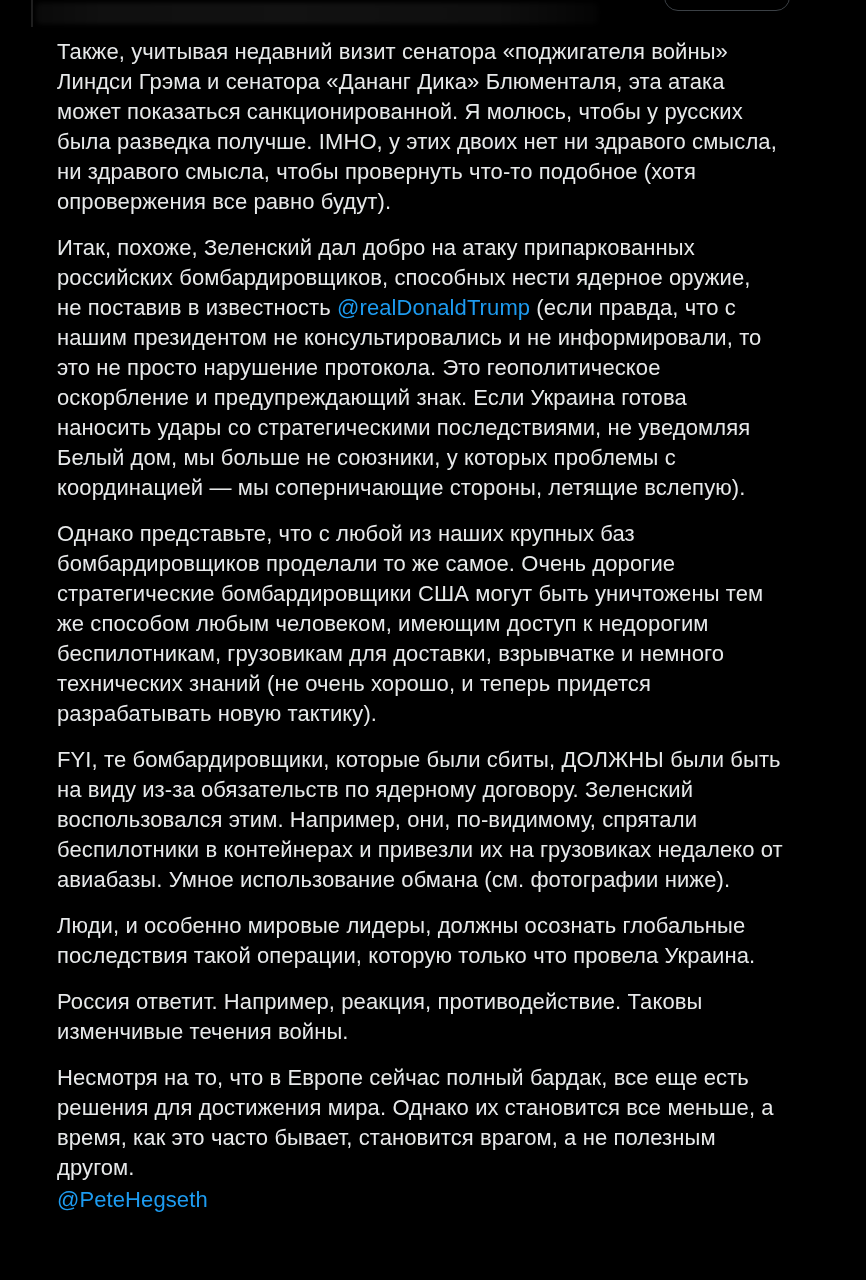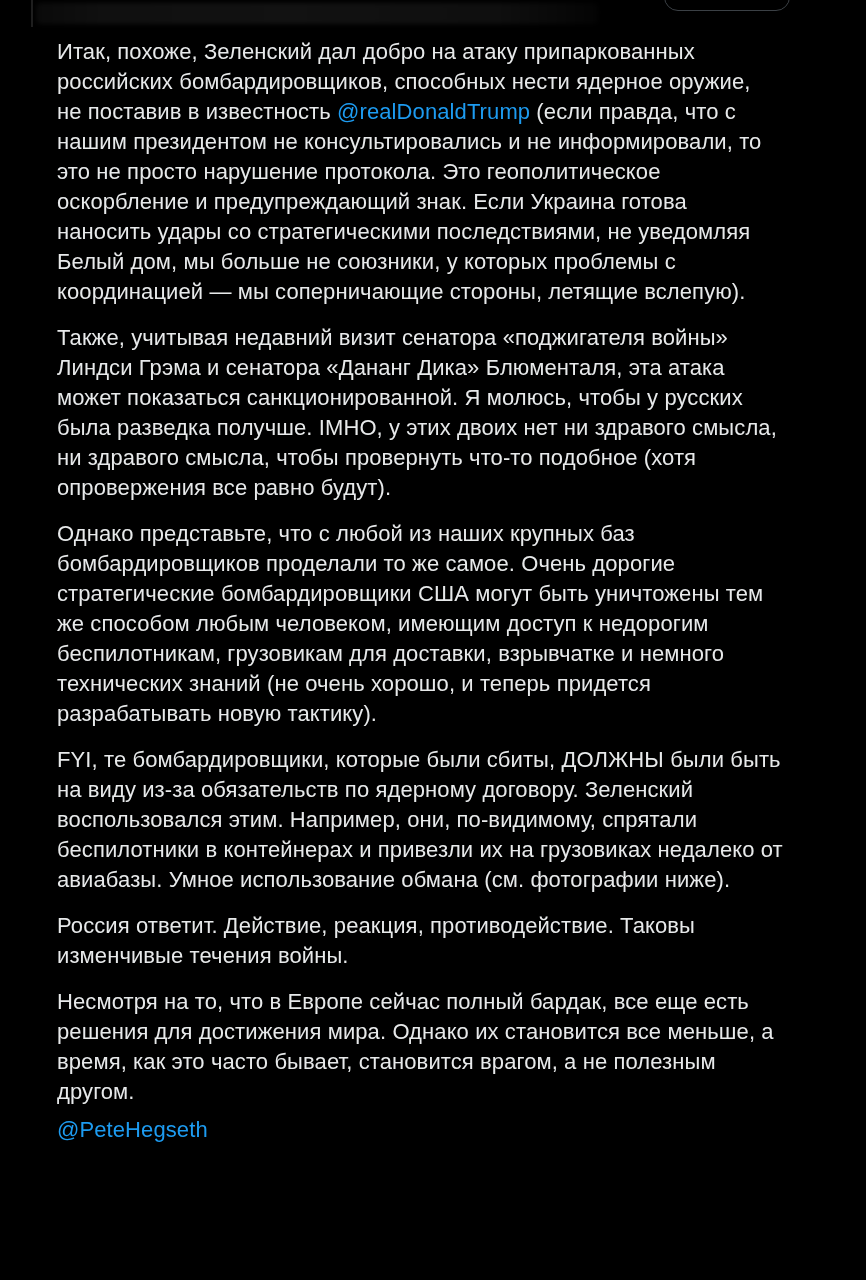--- a/index.html
+++ b/index.html
@@ -58,21 +58,21 @@
     font-size: 22px;
     line-height: 30px;
     letter-spacing: 0.1px;
     color: #e7e9ea;
   }
   .tweet-text p {
     margin: 0 0 16px 0;
     white-space: pre-line;
   }
   .tweet-text p.no-gap {
-    margin-bottom: 8px;
+    margin-bottom: 2px;
   }
   .tweet-text p.mention-line {
     margin: 0;
   }
   a.mention {
     color: #1d9bf0;
     text-decoration: none;
     cursor: pointer;
   }
 </style>
@@ -80,53 +80,55 @@
 <body>
 
 <div class="screen">
 
   <div class="top-blur"></div>
   <div class="top-tick"></div>
   <div class="pill"></div>
 
   <div class="tweet-text">
 
+    <p>Также, учитывая недавний визит сенатора «поджигателя войны»
+Линдси Грэма и сенатора «Дананг Дика» Блюменталя, эта атака
+может показаться санкционированной. Я молюсь, чтобы у русских
+была разведка получше. IMHO, у этих двоих нет ни здравого смысла,
+ни здравого смысла, чтобы провернуть что-то подобное (хотя
+опровержения все равно будут).</p>
+
     <p><span>Итак, похоже, Зеленский дал добро на атаку припаркованных
 российских бомбардировщиков, способных нести ядерное оружие,
 не поставив в известность </span><a class="mention">@realDonaldTrump</a><span> (если правда, что с
 нашим президентом не консультировались и не информировали, то
 это не просто нарушение протокола. Это геополитическое
 оскорбление и предупреждающий знак. Если Украина готова
 наносить удары со стратегическими последствиями, не уведомляя
 Белый дом, мы больше не союзники, у которых проблемы с
 координацией — мы соперничающие стороны, летящие вслепую).</span></p>
-
-    <p>Также, учитывая недавний визит сенатора «поджигателя войны»
-Линдси Грэма и сенатора «Дананг Дика» Блюменталя, эта атака
-может показаться санкционированной. Я молюсь, чтобы у русских
-была разведка получше. IMHO, у этих двоих нет ни здравого смысла,
-ни здравого смысла, чтобы провернуть что-то подобное (хотя
-опровержения все равно будут).</p>
 
     <p>Однако представьте, что с любой из наших крупных баз
 бомбардировщиков проделали то же самое. Очень дорогие
 стратегические бомбардировщики США могут быть уничтожены тем
 же способом любым человеком, имеющим доступ к недорогим
 беспилотникам, грузовикам для доставки, взрывчатке и немного
 технических знаний (не очень хорошо, и теперь придется
 разрабатывать новую тактику).</p>
 
     <p>FYI, те бомбардировщики, которые были сбиты, ДОЛЖНЫ были быть
 на виду из-за обязательств по ядерному договору. Зеленский
 воспользовался этим. Например, они, по-видимому, спрятали
 беспилотники в контейнерах и привезли их на грузовиках недалеко от
 авиабазы. Умное использование обмана (см. фотографии ниже).</p>
 
+    <p>Люди, и особенно мировые лидеры, должны осознать глобальные
+последствия такой операции, которую только что провела Украина.</p>
 
-    <p>Россия ответит. Действие, реакция, противодействие. Таковы
+    <p>Россия ответит. Например, реакция, противодействие. Таковы
 изменчивые течения войны.</p>
 
 
     <p class="no-gap">Несмотря на то, что в Европе сейчас полный бардак, все еще есть
 решения для достижения мира. Однако их становится все меньше, а
 время, как это часто бывает, становится врагом, а не полезным
 другом.</p>
 
     <p class="mention-line"><a class="mention">@PeteHegseth</a></p>
 

